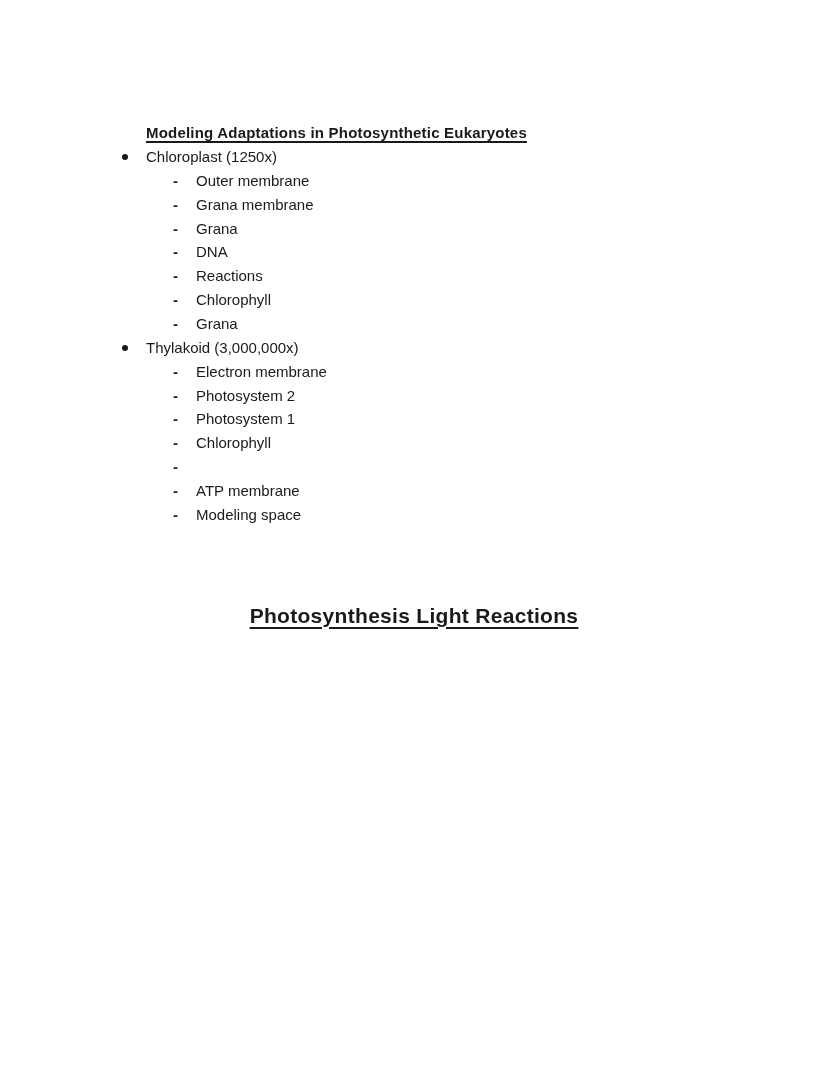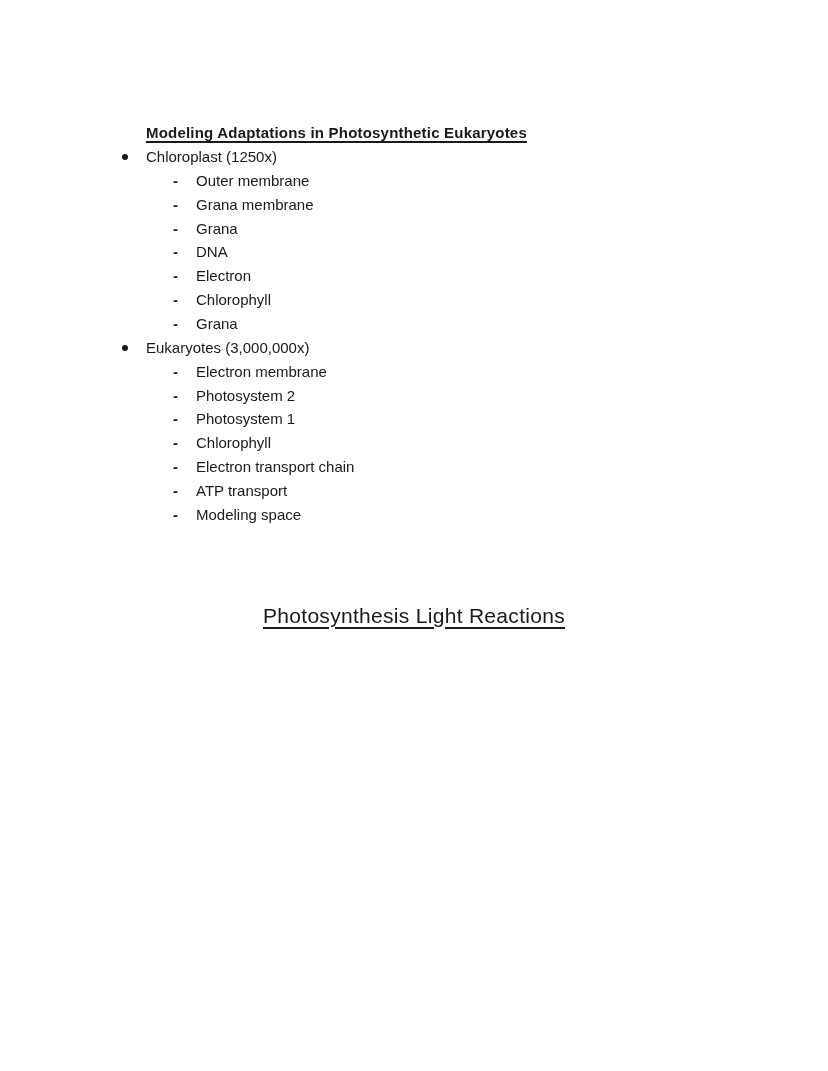--- a/index.html
+++ b/index.html
@@ -69,21 +69,21 @@
     white-space: nowrap;
   }
   .heading2-row {
     margin-top: 72px;
     height: 33px;
     line-height: 33px;
     text-align: center;
     font-size: 21px;
   }
   .heading2-row .h2-text {
-    font-weight: normal;
+    font-weight: bold;
     text-decoration: underline;
     text-decoration-thickness: 2px;
     text-underline-offset: 4px;
     letter-spacing: 0.3px;
   }
 </style>
 </head>
 <body>
 
 <div class="page">
@@ -108,58 +108,57 @@
     <div class="row">
       <span class="dash">-</span>
       <span class="t2">Grana</span>
     </div>
     <div class="row">
       <span class="dash">-</span>
       <span class="t2">DNA</span>
     </div>
     <div class="row">
       <span class="dash">-</span>
-      <span class="t2">Electron</span>
+      <span class="t2">Reactions</span>
     </div>
     <div class="row">
       <span class="dash">-</span>
       <span class="t2">Chlorophyll</span>
     </div>
     <div class="row">
       <span class="dash">-</span>
       <span class="t2">Grana</span>
     </div>
 
     <div class="row">
       <span class="dot"></span>
-      <span class="t1">Eukaryotes (3,000,000x)</span>
+      <span class="t1">Thylakoid (3,000,000x)</span>
     </div>
     <div class="row">
       <span class="dash">-</span>
       <span class="t2">Electron membrane</span>
     </div>
     <div class="row">
       <span class="dash">-</span>
       <span class="t2">Photosystem 2</span>
     </div>
     <div class="row">
       <span class="dash">-</span>
       <span class="t2">Photosystem 1</span>
     </div>
     <div class="row">
       <span class="dash">-</span>
       <span class="t2">Chlorophyll</span>
     </div>
     <div class="row">
       <span class="dash">-</span>
-      <span class="t2">Electron transport chain</span>
     </div>
     <div class="row">
       <span class="dash">-</span>
-      <span class="t2">ATP transport</span>
+      <span class="t2">ATP membrane</span>
     </div>
     <div class="row">
       <span class="dash">-</span>
       <span class="t2">Modeling space</span>
     </div>
 
     <div class="heading2-row">
       <span class="h2-text">Photosynthesis Light Reactions</span>
     </div>
 

